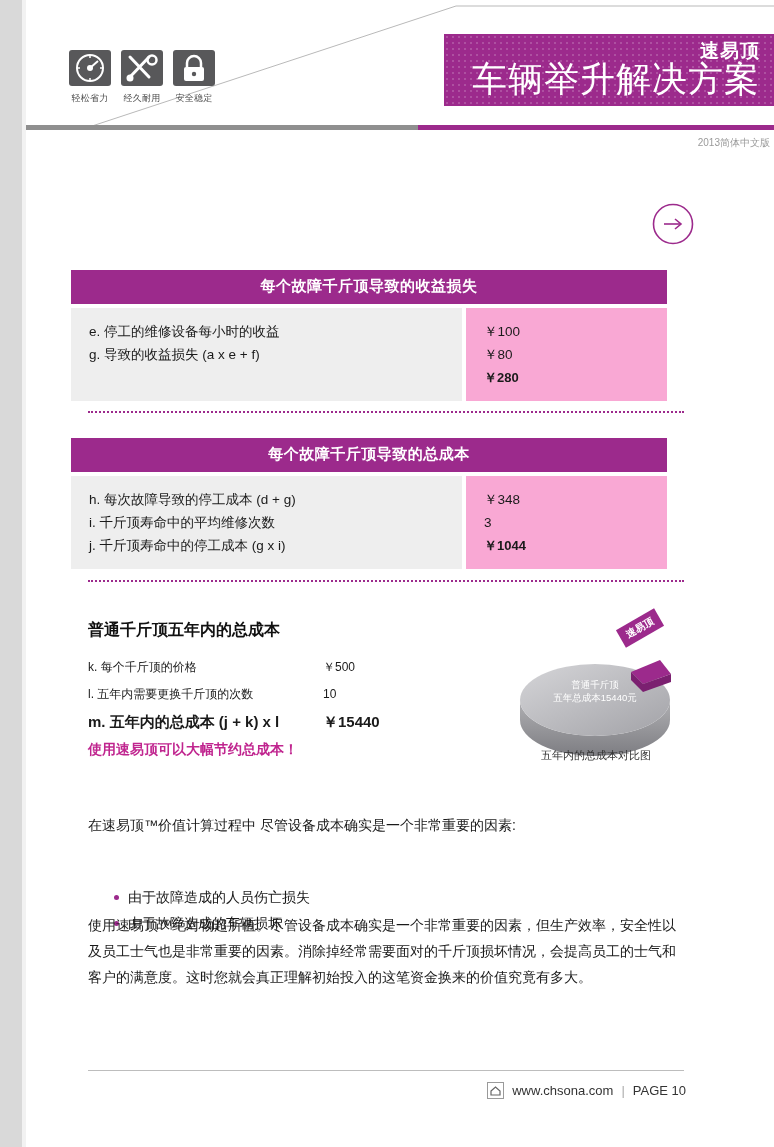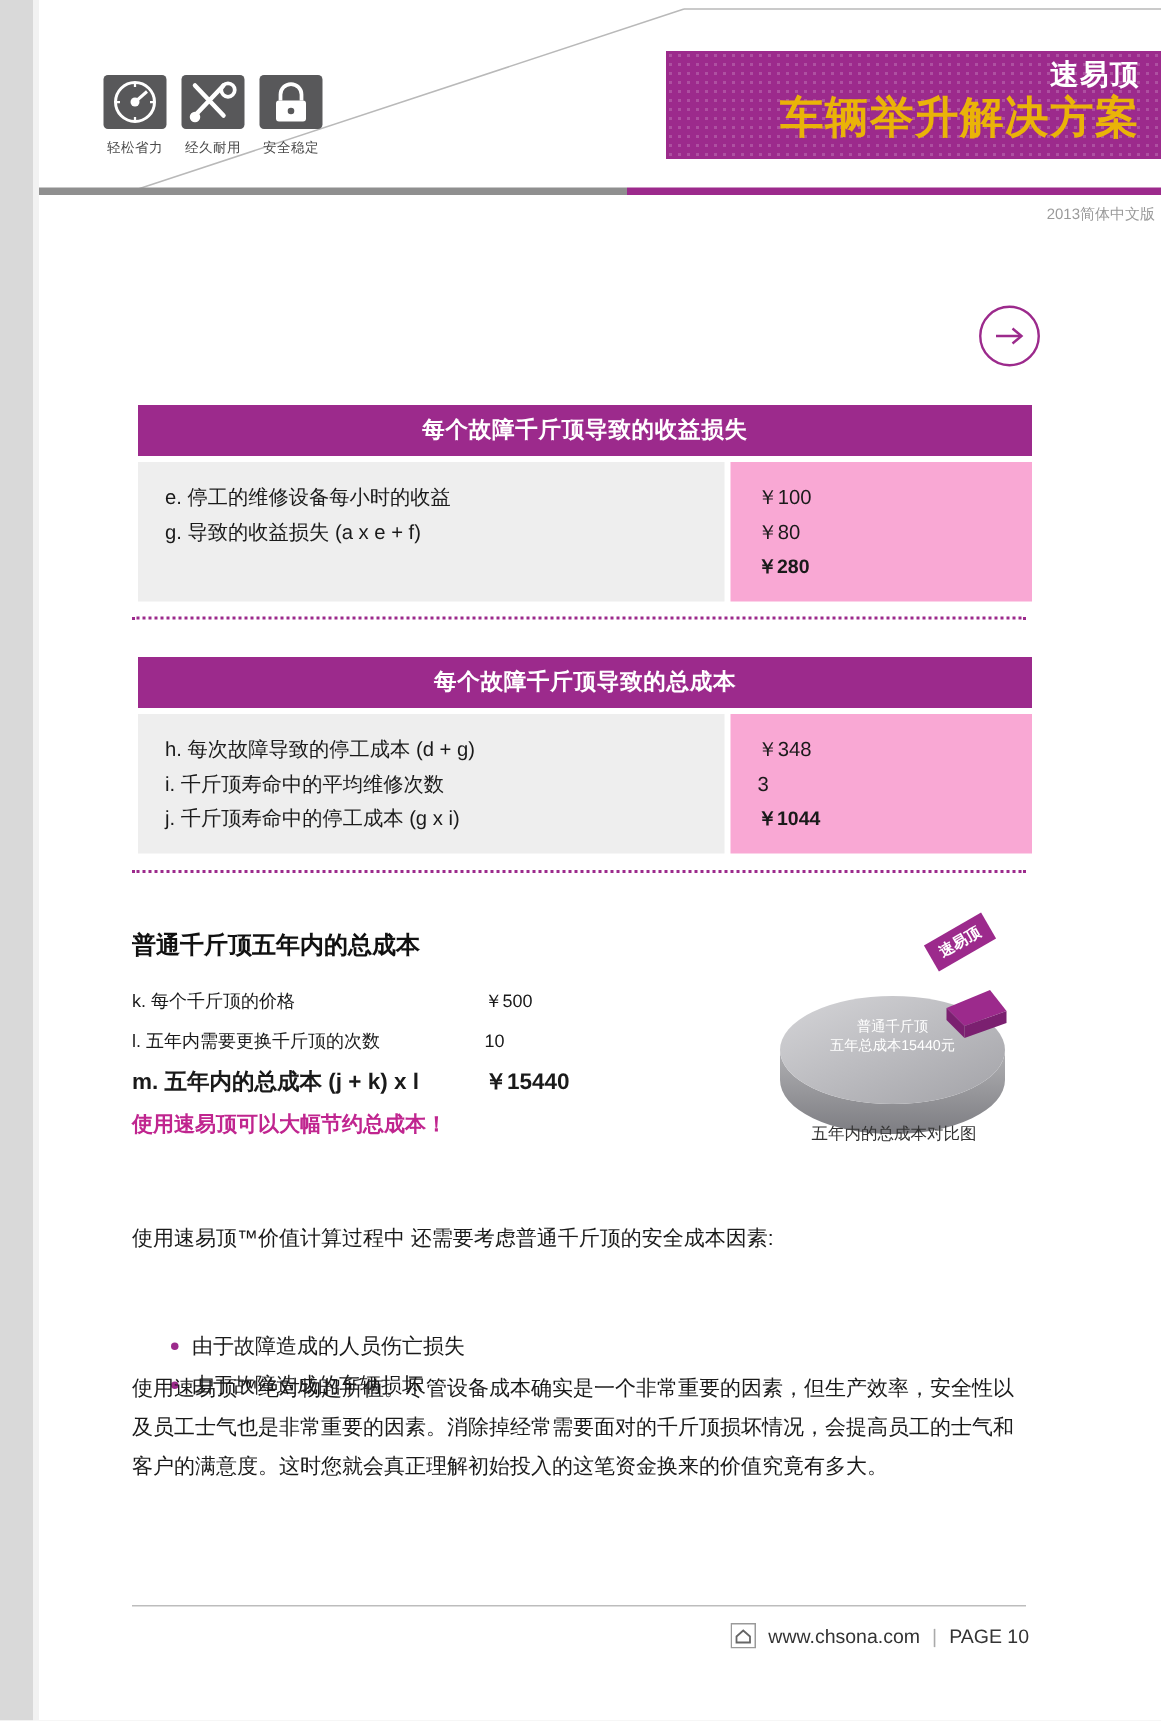--- a/index.html
+++ b/index.html
@@ -57,41 +57,41 @@
     background-size:6px 6px;
     opacity:.18;
   }
   .brand-small{
     position:relative;
     color:#ffffff;font-size:19px;font-weight:bold;line-height:22px;
     letter-spacing:1px;
   }
   .brand-big{
     position:relative;
-    color:#eab308;font-size:29px;font-weight:bold;line-height:34px;
+    color:#ffffff;font-size:35px;font-weight:normal;line-height:34px;
     letter-spacing:1px;
   }
   .header-rule-grey{
     position:absolute;left:26px;top:125px;width:392px;height:5px;
     background:#8f8f8f;
   }
   .header-rule-purple{
     position:absolute;left:418px;top:125px;right:0;height:5px;
     background:#9c2a8c;
   }
   .edition{
     position:absolute;right:4px;top:136px;
     font-size:10px;color:#9a9a9a;
   }
   
   .arrow-circle{
     position:absolute;right:80px;top:203px;width:42px;height:42px;
   }
   
-  .block{position:absolute;left:92px;width:596px;}
+  .block{position:absolute;left:71px;width:596px;}
   .block-head{
     background:#9c2a8c;color:#fff;
     font-size:15px;font-weight:bold;text-align:center;
     padding:7px 0 8px 0;letter-spacing:.5px;
   }
   .block-body{display:flex;gap:4px;margin-top:4px;}
   .block-rows{
     flex:1;background:#eeeeee;padding:12px 0 12px 18px;box-sizing:border-box;
   }
   .block-vals{
@@ -301,21 +301,21 @@
       <path d="M143 72 L171 62 L171 70 L143 80 Z" fill="#7b2070"></path>
     </svg>
     <div class="pie-tag">速易顶</div>
     <div class="pie-label">
       <span>普通千斤顶</span><br>
       <span>五年总成本15440元</span>
     </div>
   </div>
   <div class="pie-caption">五年内的总成本对比图</div>
 
-  <div class="para" style="top:812px;">使用速易顶™价值计算过程中 还需要考虑普通千斤顶的安全成本因素:</div>
+  <div class="para" style="top:812px;">在速易顶™价值计算过程中 尽管设备成本确实是一个非常重要的因素:</div>
   <div class="bullets" style="top:884px;">
     <div class="bullet">由于故障造成的人员伤亡损失</div>
     <div class="bullet">由于故障造成的车辆损坏</div>
   </div>
   <div class="para" style="top:912px;">使用速易顶™绝对物超所值。尽管设备成本确实是一个非常重要的因素，但生产效率，安全性以及员工士气也是非常重要的因素。消除掉经常需要面对的千斤顶损坏情况，会提高员工的士气和客户的满意度。这时您就会真正理解初始投入的这笔资金换来的价值究竟有多大。</div>
 
   <div class="footer-rule"></div>
   <div class="footer">
     <svg class="home-icon" viewBox="0 0 17 17">
       <rect x="0.5" y="0.5" width="16" height="16" fill="none" stroke="#9a9a9a"></rect>

